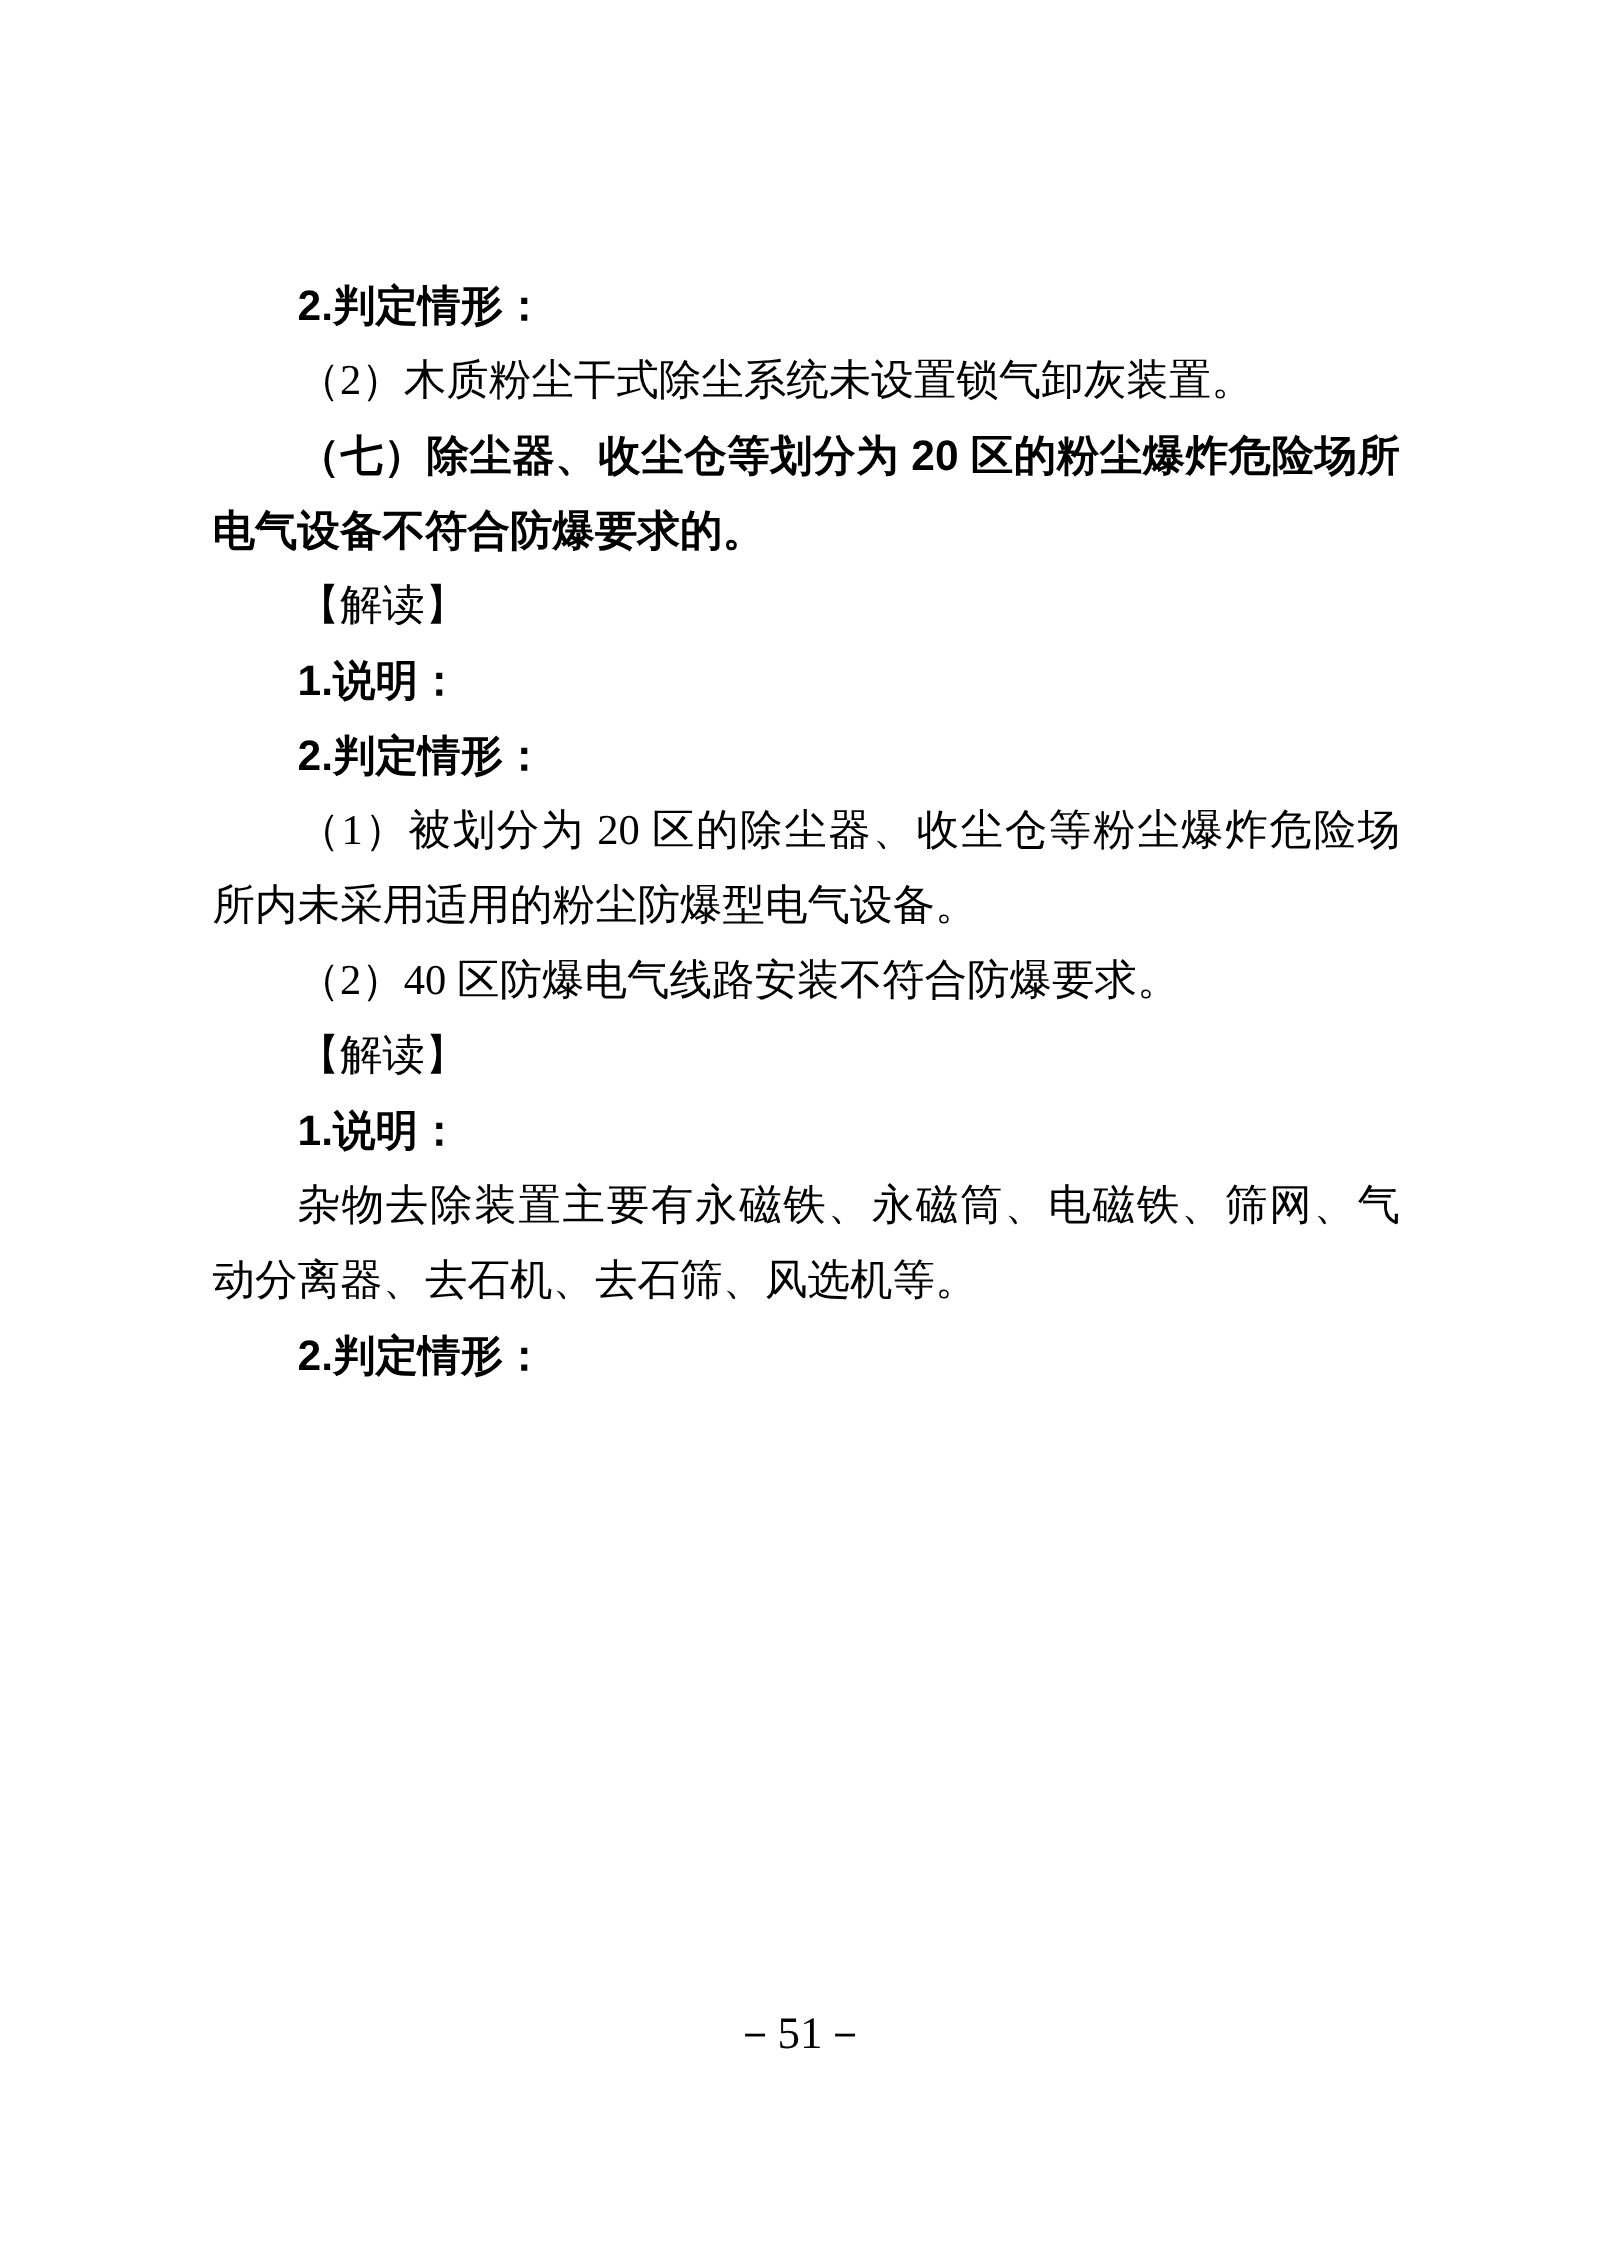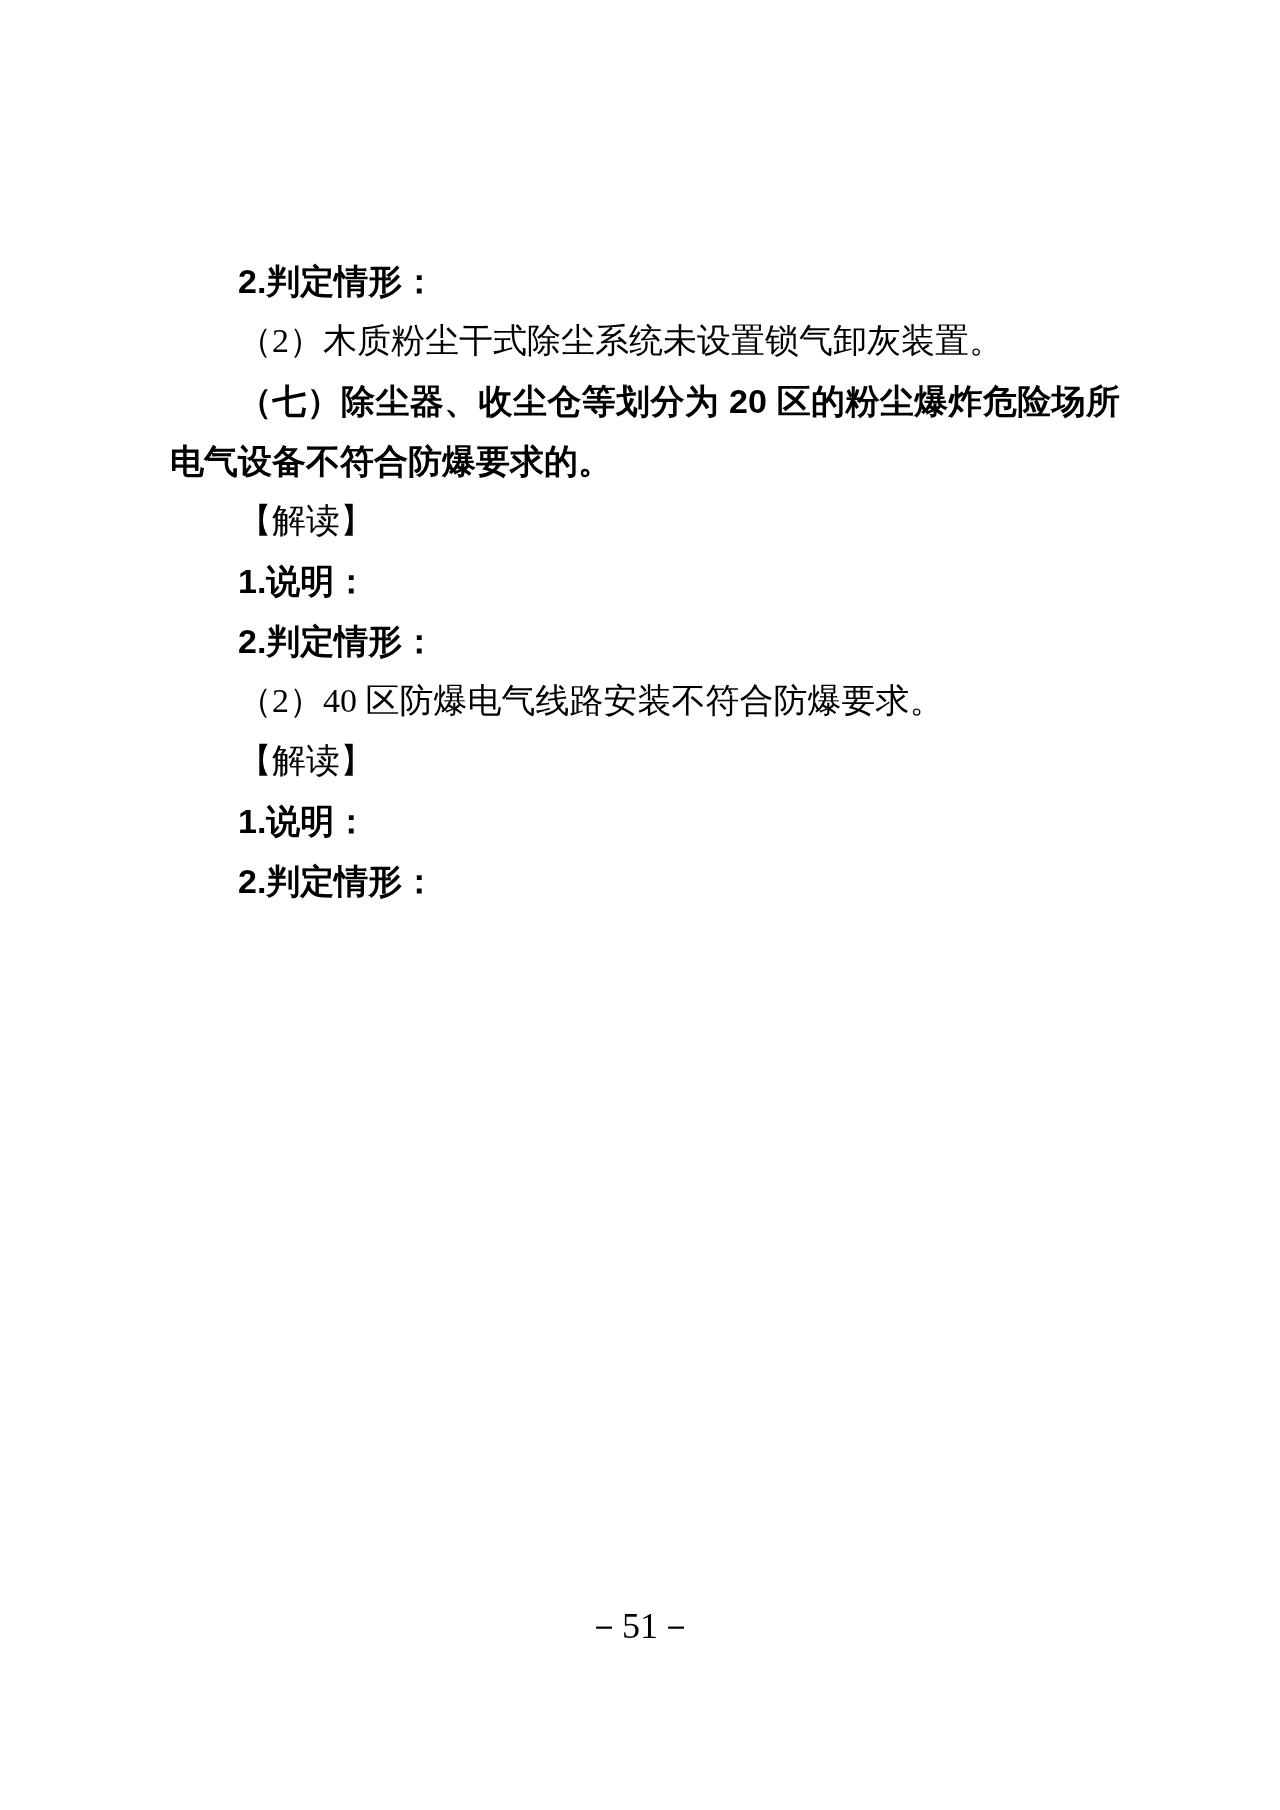--- a/index.html
+++ b/index.html
@@ -17,21 +17,21 @@
     position: absolute;
     left: 0;
     top: 0;
     width: 1280px;
     height: 1810px;
     background: #ffffff;
   }
   .content {
     position: absolute;
     left: 170px;
-    top: 251px;
+    top: 215px;
     width: 950px;
   }
   p.para {
     margin: 0;
     padding: 0;
     font-size: 34px;
     line-height: 60px;
     color: #000000;
     text-align: justify;
     text-justify: inter-character;
@@ -61,21 +61,23 @@
 <body>
 
 <div class="page">
   <div class="content" id="doc-body">
       <p class="para heading">2.判定情形：</p>
       <p class="para">（2）木质粉尘干式除尘系统未设置锁气卸灰装置。</p>
       <p class="para heading">（七）除尘器、收尘仓等划分为 20 区的粉尘爆炸危险场所电气设备不符合防爆要求的。</p>
       <p class="para">【解读】</p>
       <p class="para heading">1.说明：</p>
       <p class="para heading">2.判定情形：</p>
+      <p class="para">（1）被划分为 20 区的除尘器、收尘仓等粉尘爆炸危险场所内未采用适用的粉尘防爆型电气设备。</p>
       <p class="para">（2）40 区防爆电气线路安装不符合防爆要求。</p>
       <p class="para">【解读】</p>
       <p class="para heading">1.说明：</p>
+      <p class="para">杂物去除装置主要有永磁铁、永磁筒、电磁铁、筛网、气动分离器、去石机、去石筛、风选机等。</p>
       <p class="para heading">2.判定情形：</p>
     </div>
   <div class="footer">
     <span>－51－</span>
   </div>
 </div>
 
 </body></html>

